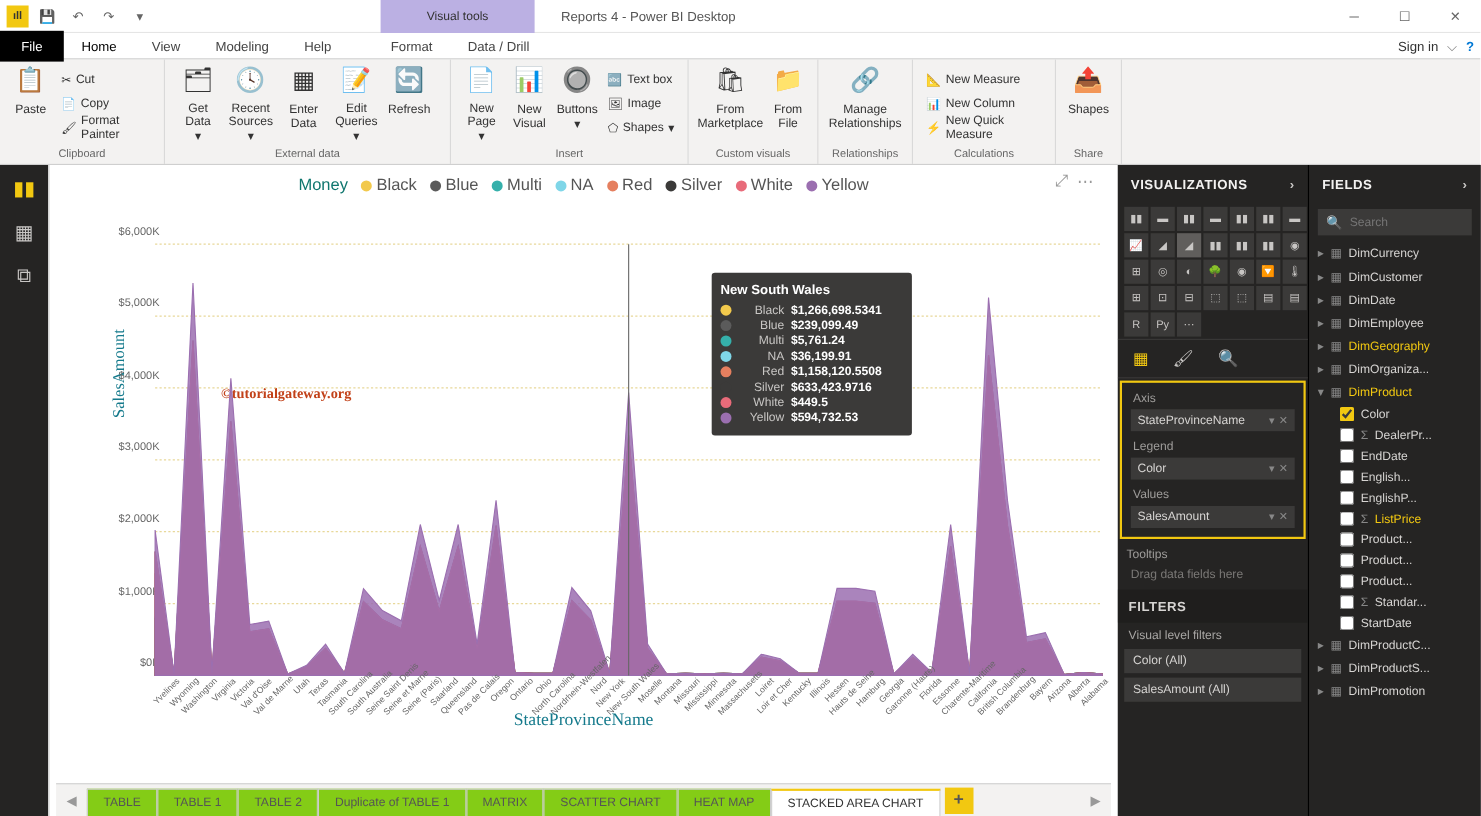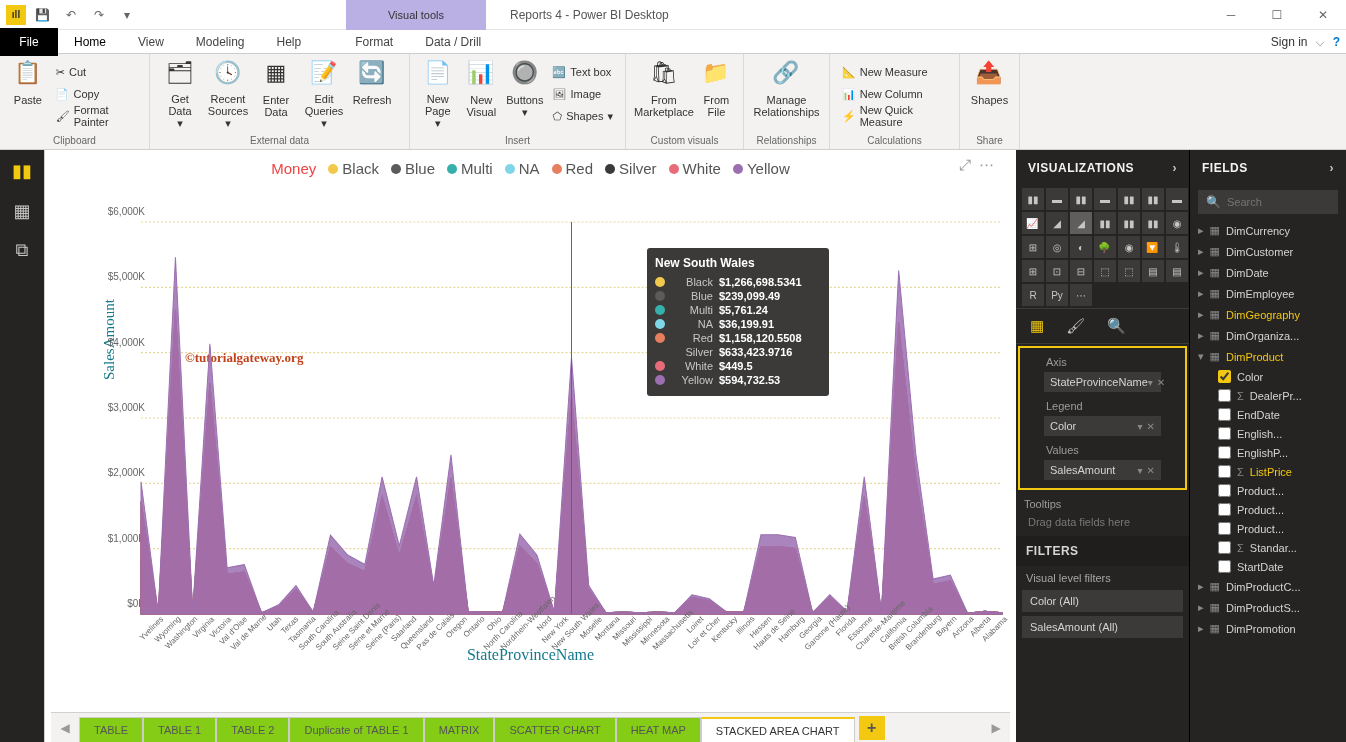--- a/index.html
+++ b/index.html
@@ -32,21 +32,21 @@
 .chart-header-icons{position:absolute;right:16px;top:6px;display:flex;gap:8px;color:#999;font-size:15px}
 .chart-title{text-align:center;font-family:Georgia,serif;color:#157a8c;font-size:22px;font-weight:500;margin-top:4px}
 .chart-legend{display:flex;justify-content:center;gap:12px;margin-top:6px;font-family:Georgia,serif;font-size:15px;color:#555}
 .chart-legend span{display:flex;align-items:center;gap:4px}
 .dot{width:10px;height:10px;border-radius:50%;display:inline-block}
 .plot{position:absolute;left:90px;right:8px;top:72px;bottom:96px}
 .yaxis{position:absolute;left:56px;top:72px;bottom:96px;width:42px}
 .yaxis div{position:absolute;right:4px;font-size:10px;color:#666;transform:translateY(-50%)}
 .ylabel{position:absolute;left:50px;top:230px;font-family:Georgia,serif;color:#157a8c;font-size:15px;transform:rotate(-90deg);transform-origin:left top}
 .xlabel{position:absolute;left:0;right:0;bottom:46px;text-align:center;font-family:Georgia,serif;color:#157a8c;font-size:16px}
-.watermark{position:absolute;left:134px;top:200px;font-family:Georgia,serif;color:#c24119;font-weight:bold;font-size:13px}
+.watermark{position:absolute;left:150px;top:200px;font-family:Georgia,serif;color:#c24119;font-weight:bold;font-size:13px}
 .plot svg{width:100%;height:100%;overflow:visible}
 .xticks{position:absolute;left:90px;right:8px;bottom:52px;height:44px;display:flex}
 .xticks span{flex:1;writing-mode:vertical-rl;transform:rotate(225deg);font-size:8px;color:#666;text-align:right;white-space:nowrap}
 .tooltip{position:absolute;left:596px;top:98px;width:182px;background:#3b3a39;border-radius:3px;font-size:11px;color:#fff;padding:8px;z-index:20}
 .tooltip h4{font-weight:bold;font-size:12px;margin-bottom:6px}
 .tooltip .trow{display:flex;align-items:center;gap:6px;margin:2px 0;font-size:11px}
 .tooltip .tlabel{width:42px;text-align:right;color:#c8c6c4;font-size:11px}
 .tooltip .tval{font-weight:bold}
 .tabs-strip{position:absolute;left:6px;right:6px;bottom:0;height:30px;background:#f3f2f1;display:flex;align-items:center;border-top:1px solid #d0d0d0}
 .tabs-strip .nav{width:28px;text-align:center;color:#999;cursor:pointer}
@@ -58,21 +58,21 @@
 .vispane{width:174px;background:#252423;border-right:1px solid #000;display:flex;flex-direction:column}
 .fieldpane{flex:1;background:#252423;display:flex;flex-direction:column}
 .pane-header{height:36px;display:flex;align-items:center;justify-content:space-between;padding:0 12px;font-size:12px;font-weight:bold;color:#f3f2f1;letter-spacing:0.5px}
 .pane-header .chev{color:#c8c6c4;cursor:pointer}
 .viz-gallery{display:grid;grid-template-columns:repeat(7,22px);gap:2px;padding:2px 6px}
 .viz-ic{width:22px;height:22px;background:#3b3a39;cursor:pointer;display:flex;align-items:center;justify-content:center}
 .viz-ic.sel{background:#605e5c}
 .vtabs{display:flex;gap:22px;padding:8px 14px;border-top:1px solid #3b3a39;border-bottom:1px solid #3b3a39}
 .vtabs .vt{color:#c8c6c4;cursor:pointer;font-size:15px}
 .vtabs .vt.active{color:#f2c811}
-.fieldwells{border:2px solid #f2c811;margin:2px;padding:2px 18px 6px}
+.fieldwells{border:2px solid #f2c811;margin:2px;padding:2px 2px 6px}
 .well-label{color:#9e9c9a;font-size:11px;padding:6px 8px 2px}
 .well-pill{margin:2px 6px;background:#3b3a39;color:#d6d4d2;font-size:11px;padding:4px 6px;display:flex;align-items:center;justify-content:space-between;cursor:pointer}
 .well-pill .pactions{color:#888;font-size:10px;display:flex;gap:4px}
 .well-placeholder{margin:0 6px 4px;color:#7a7876;font-size:11px;padding:4px 6px}
 .filters-head{background:#1f1e1d;color:#d6d4d2;font-size:12px;font-weight:bold;padding:8px 10px;letter-spacing:0.5px}
 .filters-sub{color:#a8a6a4;font-size:11px;padding:6px 10px}
 .filter-pill{margin:0 6px 4px;background:#3b3a39;color:#d6d4d2;font-size:11px;padding:5px 8px;cursor:pointer}
 .field-search{margin:4px 8px 6px;height:24px;background:#3b3a39;display:flex;align-items:center;padding:0 8px;gap:6px}
 .field-search input{background:transparent;border:none;outline:none;color:#d6d4d2;font-size:11px;width:100%}
 .field-list{overflow:hidden}
@@ -244,21 +244,21 @@
     <div class="ritem">⧉</div>
   </div>
 
   <div class="canvas">
     <div class="chart-frame">
       <div class="chart-header-icons">
         <span>⤢</span>
         <span>⋯</span>
       </div>
       <div class="chart-legend" id="chart-legend">
-          <span style="color:#ef4444">Money</span>
+          <span style="color:#0f766e">Money</span>
           <span><span class="dot" style="background:#f2c94c"></span>Black</span>
           <span><span class="dot" style="background:#5b5b5b"></span>Blue</span>
           <span><span class="dot" style="background:#35b0ab"></span>Multi</span>
           <span><span class="dot" style="background:#7fd6e8"></span>NA</span>
           <span><span class="dot" style="background:#e57f5f"></span>Red</span>
           <span><span class="dot" style="background:#3b3a39"></span>Silver</span>
           <span><span class="dot" style="background:#e86b7a"></span>White</span>
           <span><span class="dot" style="background:#9b6fb0"></span>Yellow</span>
         </div>
       <div class="watermark">©tutorialgateway.org</div>

